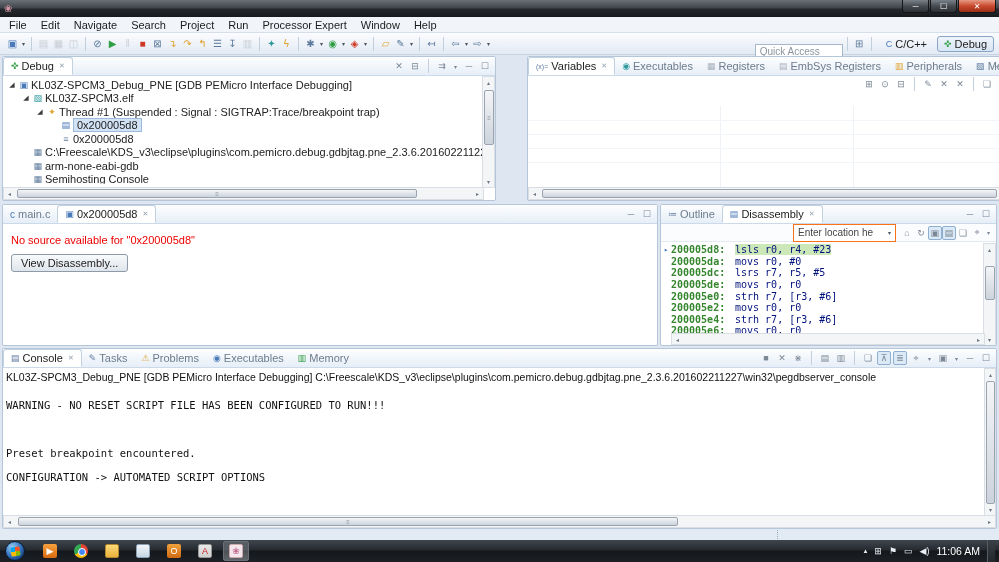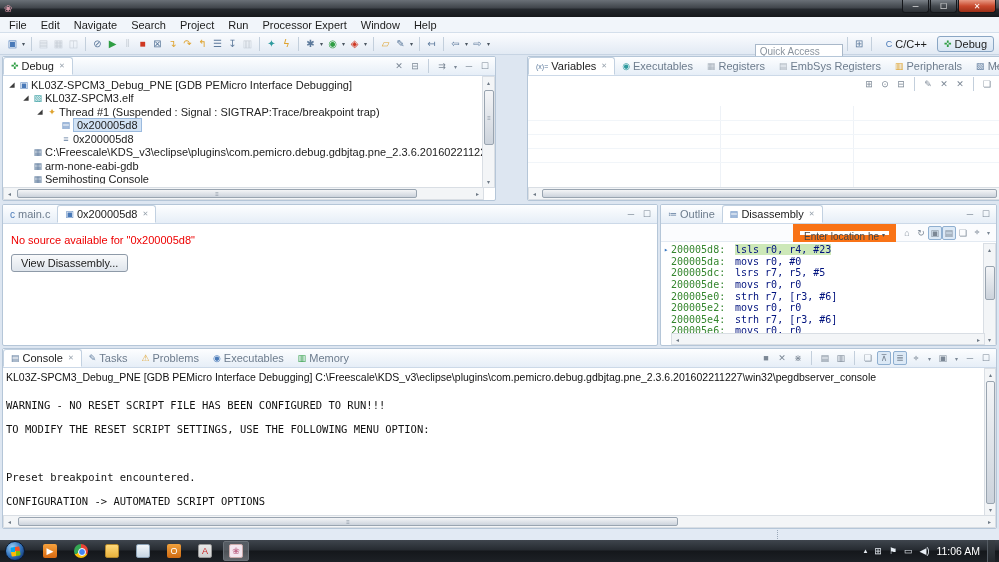--- a/index.html
+++ b/index.html
@@ -76,26 +76,26 @@
   .vhc { padding:0 5px; border-right:1px solid #dde5ee; display:flex; align-items:center; }
   .vgrid-line { position:absolute; width:1px; background:#eef2f7; }
   .vrow-line { position:absolute; height:1px; background:#f1f5f9; }
 
   
   .errmsg { color:#ee0000; font-size:11px; }
   .btn { display:inline-block; padding:2px 9px; font-size:11px; color:#1c1c1c;
     background:linear-gradient(#f9fafb,#dfe5ec); border:1px solid #8e9aa8; border-radius:3px; }
 
   
-  .combo { display:inline-flex; align-items:flex-start; height:18px; border:7px solid #f97316; background:#fff;
+  .combo { display:inline-flex; align-items:center; height:18px; border:1px solid #f97316; background:#fff;
     font-size:10px; color:#444; padding:0 2px 0 4px; width:103px; justify-content:space-between; }
   .dline { height:11.6px; display:flex; align-items:center; font-family:"DejaVu Sans Mono",monospace;
     font-size:10px; white-space:pre; position:relative; }
   .darr { width:10px; font-size:7px; color:#3a78c2; text-align:center; flex:none; }
-  .daddr { color:#35862e; width:64px; flex:none; }
+  .daddr { color:#35862e; width:64px; flex:none;font-weight:bold; }
   .dinst { color:#00127e; }
   .dline.cur .dinst { background:#cde8b8; }
 
   
   .ctitle { font-size:10.5px; color:#111; padding:3px 0 0 3px; white-space:nowrap; }
   .cline { font-family:"DejaVu Sans Mono",monospace; font-size:10.5px; color:#111;
     line-height:24px; white-space:pre; padding-left:3px; }
   .cline.gap { margin-top:24px; }
 
   
@@ -491,21 +491,20 @@
       <span class="chev">▾</span>
       <span class="vicon">▣</span>
       <span class="chev">▾</span>
       <span class="vicon">─</span>
       <span class="vicon">☐</span>
     </div>
   </div>
   <div class="ctitle">KL03Z-SPCM3_Debug_PNE [GDB PEMicro Interface Debugging] C:\Freescale\KDS_v3\eclipse\plugins\com.pemicro.debug.gdbjtag.pne_2.3.6.201602211227\win32\pegdbserver_console</div>
   <div style="margin-top:10px;">
     <div class="cline">WARNING - NO RESET SCRIPT FILE HAS BEEN CONFIGURED TO RUN!!!</div>
-    <div class="cline">TO MODIFY THE RESET SCRIPT SETTINGS, USE THE FOLLOWING MENU OPTION:</div>
     <div class="cline gap">Preset breakpoint encountered.</div>
     <div class="cline">CONFIGURATION -&gt; AUTOMATED SCRIPT OPTIONS</div>
   </div>
   <div class="sb" style="right:0; top:19px; width:12px; height:148px;">
     <span class="sbarr" style="top:0; left:0;">▴</span>
     <div class="sbthumb" style="left:1px; top:12px; width:9px; height:123px;"></div>
     <span class="sbarr" style="bottom:0; left:0;">▾</span>
   </div>
   <div class="sb" style="left:0; bottom:0; height:13px; width:993px;">
     <span class="sbarr" style="left:0; top:0;">◂</span>

